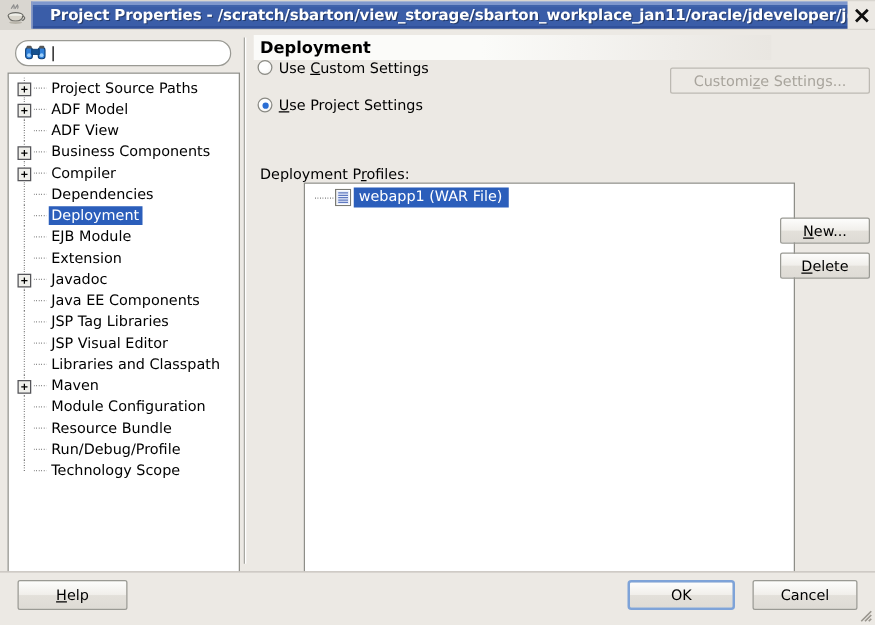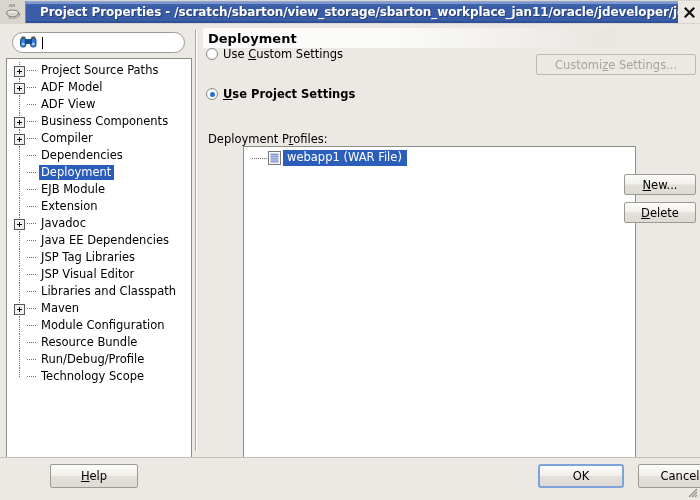--- a/index.html
+++ b/index.html
@@ -265,21 +265,20 @@
     border-radius: 2px;
     box-sizing: border-box;
     font-size: 11.5px;
     color: #000;
     display: flex;
     align-items: center;
     justify-content: center;
     cursor: pointer;
     font-family: inherit;
     padding: 0;
-    margin-left: 36px;
   }
   .btn.disabled {
     color: #a8a49c;
     border-color: #bcb9b2;
     background: #ece9e4;
     cursor: default;
   }
 
   .btn-customize {
     position: absolute;
@@ -494,21 +493,21 @@
                 <span class="hline"></span>
                 <span class="plusbox"></span>
               </span>
               <span class="tree-label">Javadoc</span>
             </div>
             <div class="tree-row">
               <span class="tree-hook">
                 <span class="vline"></span>
                 <span class="hline"></span>
               </span>
-              <span class="tree-label">Java EE Dependencies</span>
+              <span class="tree-label">Java EE Components</span>
             </div>
             <div class="tree-row">
               <span class="tree-hook">
                 <span class="vline"></span>
                 <span class="hline"></span>
               </span>
               <span class="tree-label">JSP Tag Libraries</span>
             </div>
             <div class="tree-row">
               <span class="tree-hook">
@@ -573,21 +572,21 @@
 
       <div class="page-header">
         <span class="page-header-title">Deployment</span>
       </div>
 
       <div class="radio-row" style="left:4px; top:19px;">
         <span class="radio-outer" id="radio-custom"></span>
         <span class="radio-label"><span>Use </span><span class="mn">C</span><span>ustom Settings</span></span>
       </div>
 
-      <div class="radio-row" style="left:4px; top:59px;font-weight:bold;">
+      <div class="radio-row" style="left:4px; top:49px;">
         <span class="radio-outer on" id="radio-project"></span>
         <span class="radio-label"><span></span><span class="mn">U</span><span>se Project Settings</span></span>
       </div>
 
       <div class="btn btn-customize disabled">
         <span><span>Customi</span><span class="mn">z</span><span>e Settings...</span></span>
       </div>
 
       <div class="profiles-label"><span>Deployment P</span><span class="mn">r</span><span>ofiles:</span></div>
 

